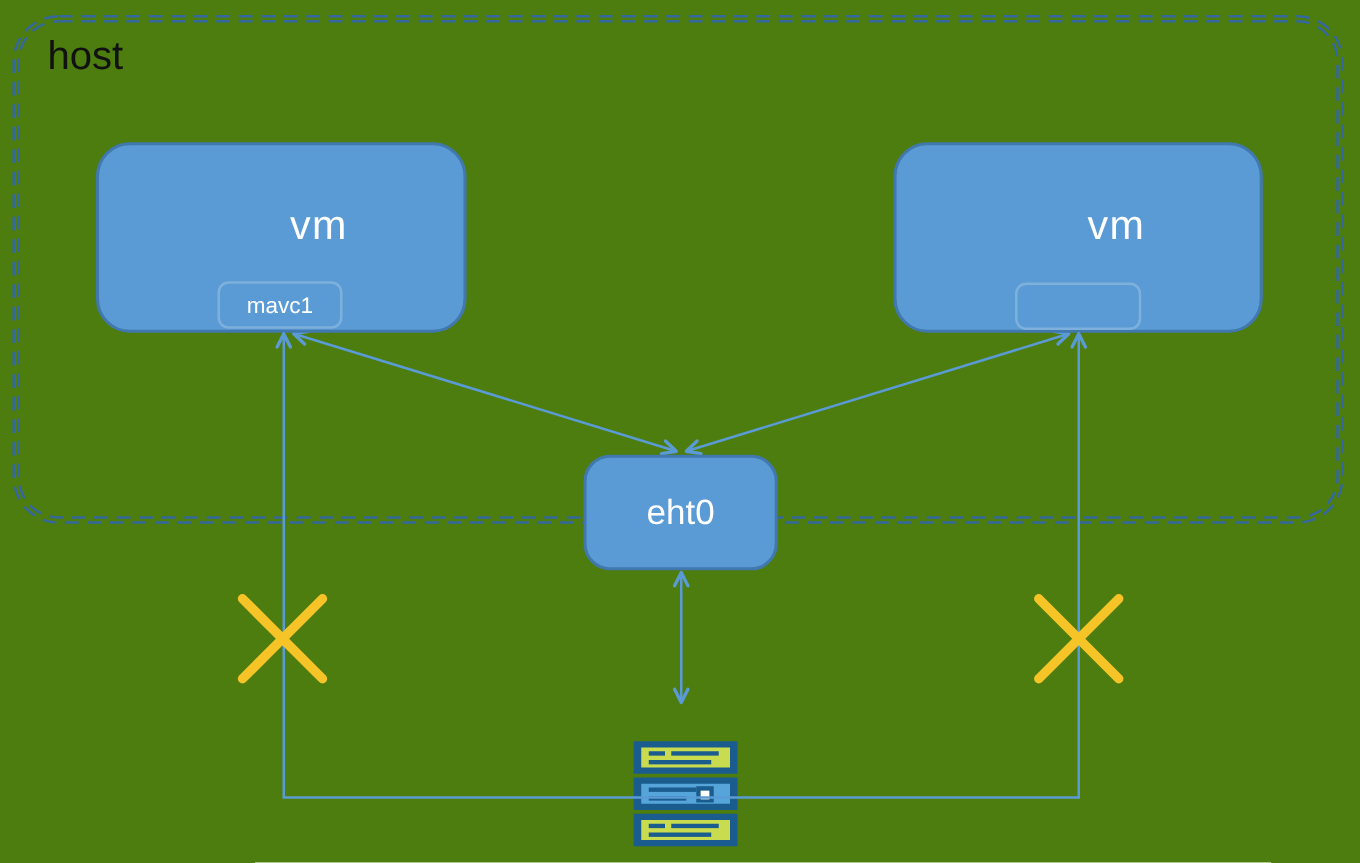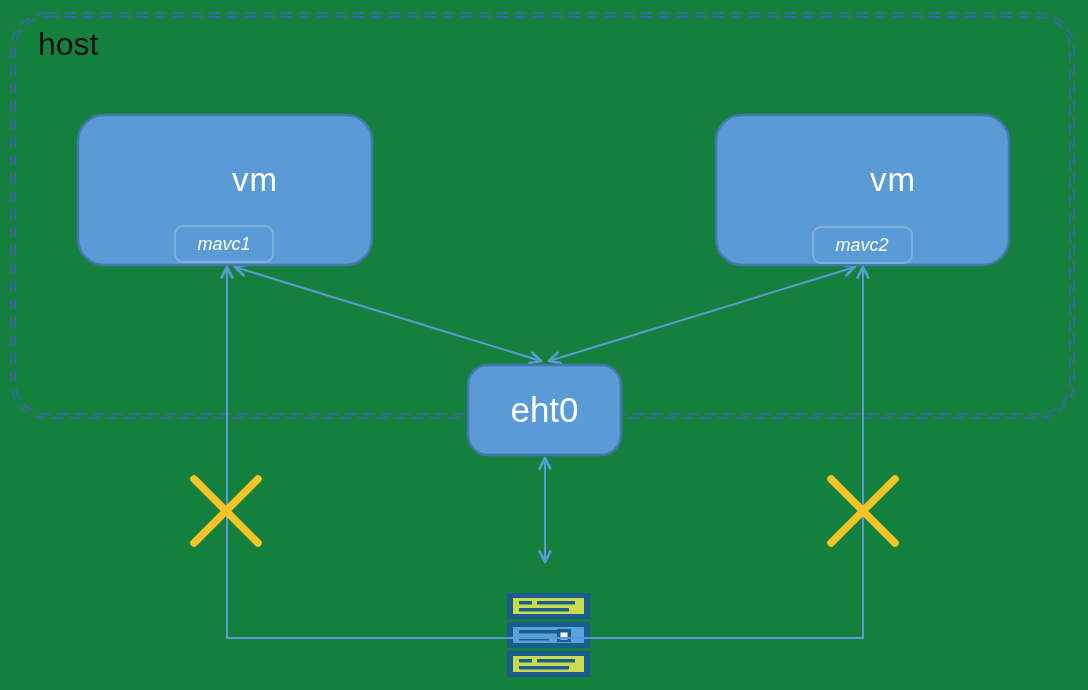--- a/index.html
+++ b/index.html
@@ -13,35 +13,35 @@
     --server-lime:#C9DC4F;
     --server-light:#56A5DA;
     --text-dark:#111111;
     --text-light:#FFFFFF;
     --watermark:#CBCBCB;
   }
   html,body{margin:0;padding:0;background:#ffffff;}
   .canvas{
     position:relative;
     width:1088px;height:690px;
-    background:#15803d;
+    background:#4d7c0f;
     font-family:"Liberation Sans","DejaVu Sans",sans-serif;
     overflow:hidden;
   }
   .canvas svg{position:absolute;left:0;top:0;}
   .lbl{position:absolute;display:flex;align-items:center;justify-content:center;
        color:var(--text-light);pointer-events:none;}
   .lbl-host{left:38px;top:26px;font-size:32px;color:var(--text-dark);justify-content:flex-start;}
   .lbl-vm{width:354px;height:130px;font-size:33px;letter-spacing:1px;}
   .lbl-vm-left{left:78px;top:115px;}
   .lbl-vm-right{left:716px;top:115px;}
-  .lbl-nic{width:98px;height:36px;font-size:18px;font-style:italic;}
+  .lbl-nic{width:98px;height:36px;font-size:18px;}
   .lbl-nic-left{left:175px;top:226px;}
   .lbl-nic-right{left:813px;top:227px;}
-  .lbl-eth{left:468px;top:365px;width:153px;height:90px;font-size:35px;}
+  .lbl-eth{left:468px;top:365px;width:153px;height:90px;font-size:28px;}
   .lbl-watermark{left:901px;top:648px;font-size:18px;letter-spacing:1px;color:var(--watermark);}
 </style>
 </head>
 <body>
 
 <div class="canvas">
 
   <svg width="1088" height="690" viewBox="0 0 1088 690">
     <defs>
       <marker id="arrow" viewBox="0 0 12 12" refX="10" refY="6" markerWidth="8" markerHeight="8" orient="auto-start-reverse">
@@ -104,15 +104,14 @@
         <path d="M831 479 L895 543"></path>
         <path d="M895 479 L831 543"></path>
       </g>
     </g>
   </svg>
 
   <div class="lbl lbl-host">host</div>
   <div class="lbl lbl-vm lbl-vm-left">vm</div>
   <div class="lbl lbl-vm lbl-vm-right">vm</div>
   <div class="lbl lbl-nic lbl-nic-left">mavc1</div>
-  <div class="lbl lbl-nic lbl-nic-right">mavc2</div>
   <div class="lbl lbl-eth">eht0</div>
 </div>
 
 </body></html>

